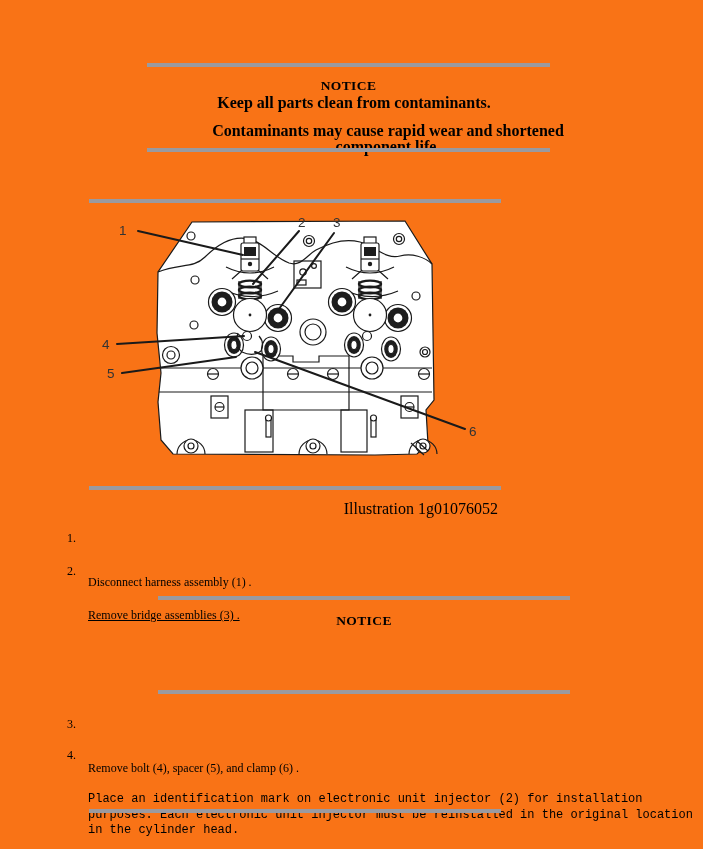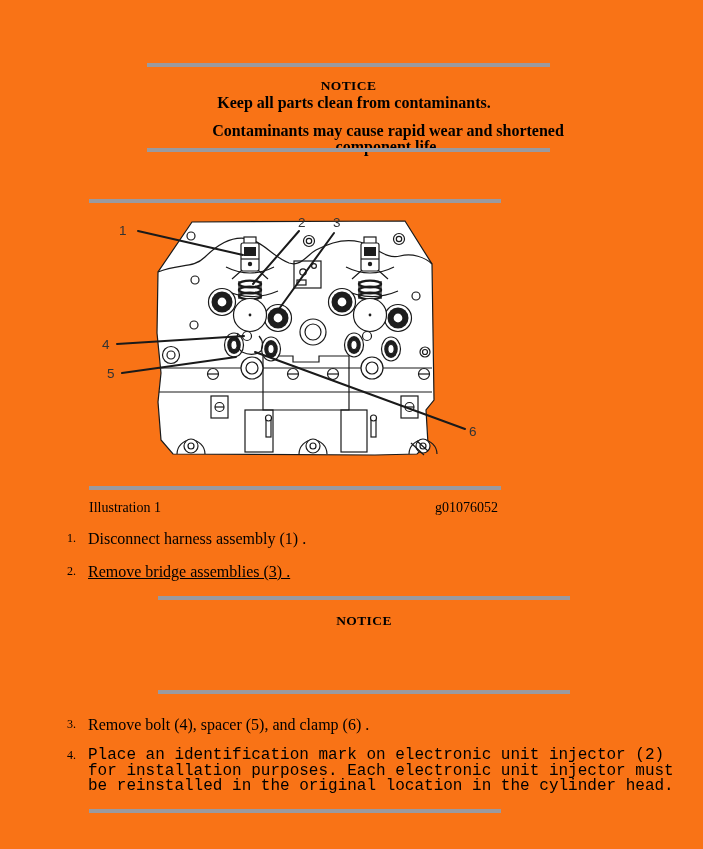--- a/index.html
+++ b/index.html
@@ -1,23 +1,23 @@
 <!DOCTYPE html>
 <html><head>
 <meta charset="utf-8">
 <style>
   html,body{margin:0;padding:0;background:#fff;}
   .page{position:relative;width:703px;height:849px;background:#f97316;overflow:hidden;
         font-family:"Liberation Serif",serif;color:#000;}
   .hrule{position:absolute;height:4px;background:#9a9aa0;}
   .notice-title{position:absolute;font-weight:bold;font-size:13.5px;text-align:center;letter-spacing:.4px;}
   .notice-body{position:absolute;font-weight:bold;font-size:16px;line-height:15.5px;text-align:center;}
-  .caption-row{position:absolute;display:flex;justify-content:space-between;font-size:14px;}
+  .caption-row{position:absolute;display:flex;justify-content:flex-end;font-size:16px;}
   .step-num{position:absolute;font-size:12px;}
-  .step-text{position:absolute;font-size:16px;line-height:15.5px;}
+  .step-text{position:absolute;font-size:12px;line-height:15.5px;margin-top:44px;}
   .figure{position:absolute;left:95px;top:205px;width:418px;height:272px;}
   svg .ln{stroke:#1a1a1a;stroke-width:1.2;fill:none;}
   svg .fw{stroke:#1a1a1a;stroke-width:1.2;fill:#ffffff;}
   svg .dk{fill:#1d1d1d;stroke:none;}
   svg .leader{stroke:#1a1a1a;stroke-width:2;stroke-linecap:round;}
   svg text{font-family:"Liberation Sans",sans-serif;font-size:13.5px;fill:#333;}
 </style>
 </head>
 <body>
 

